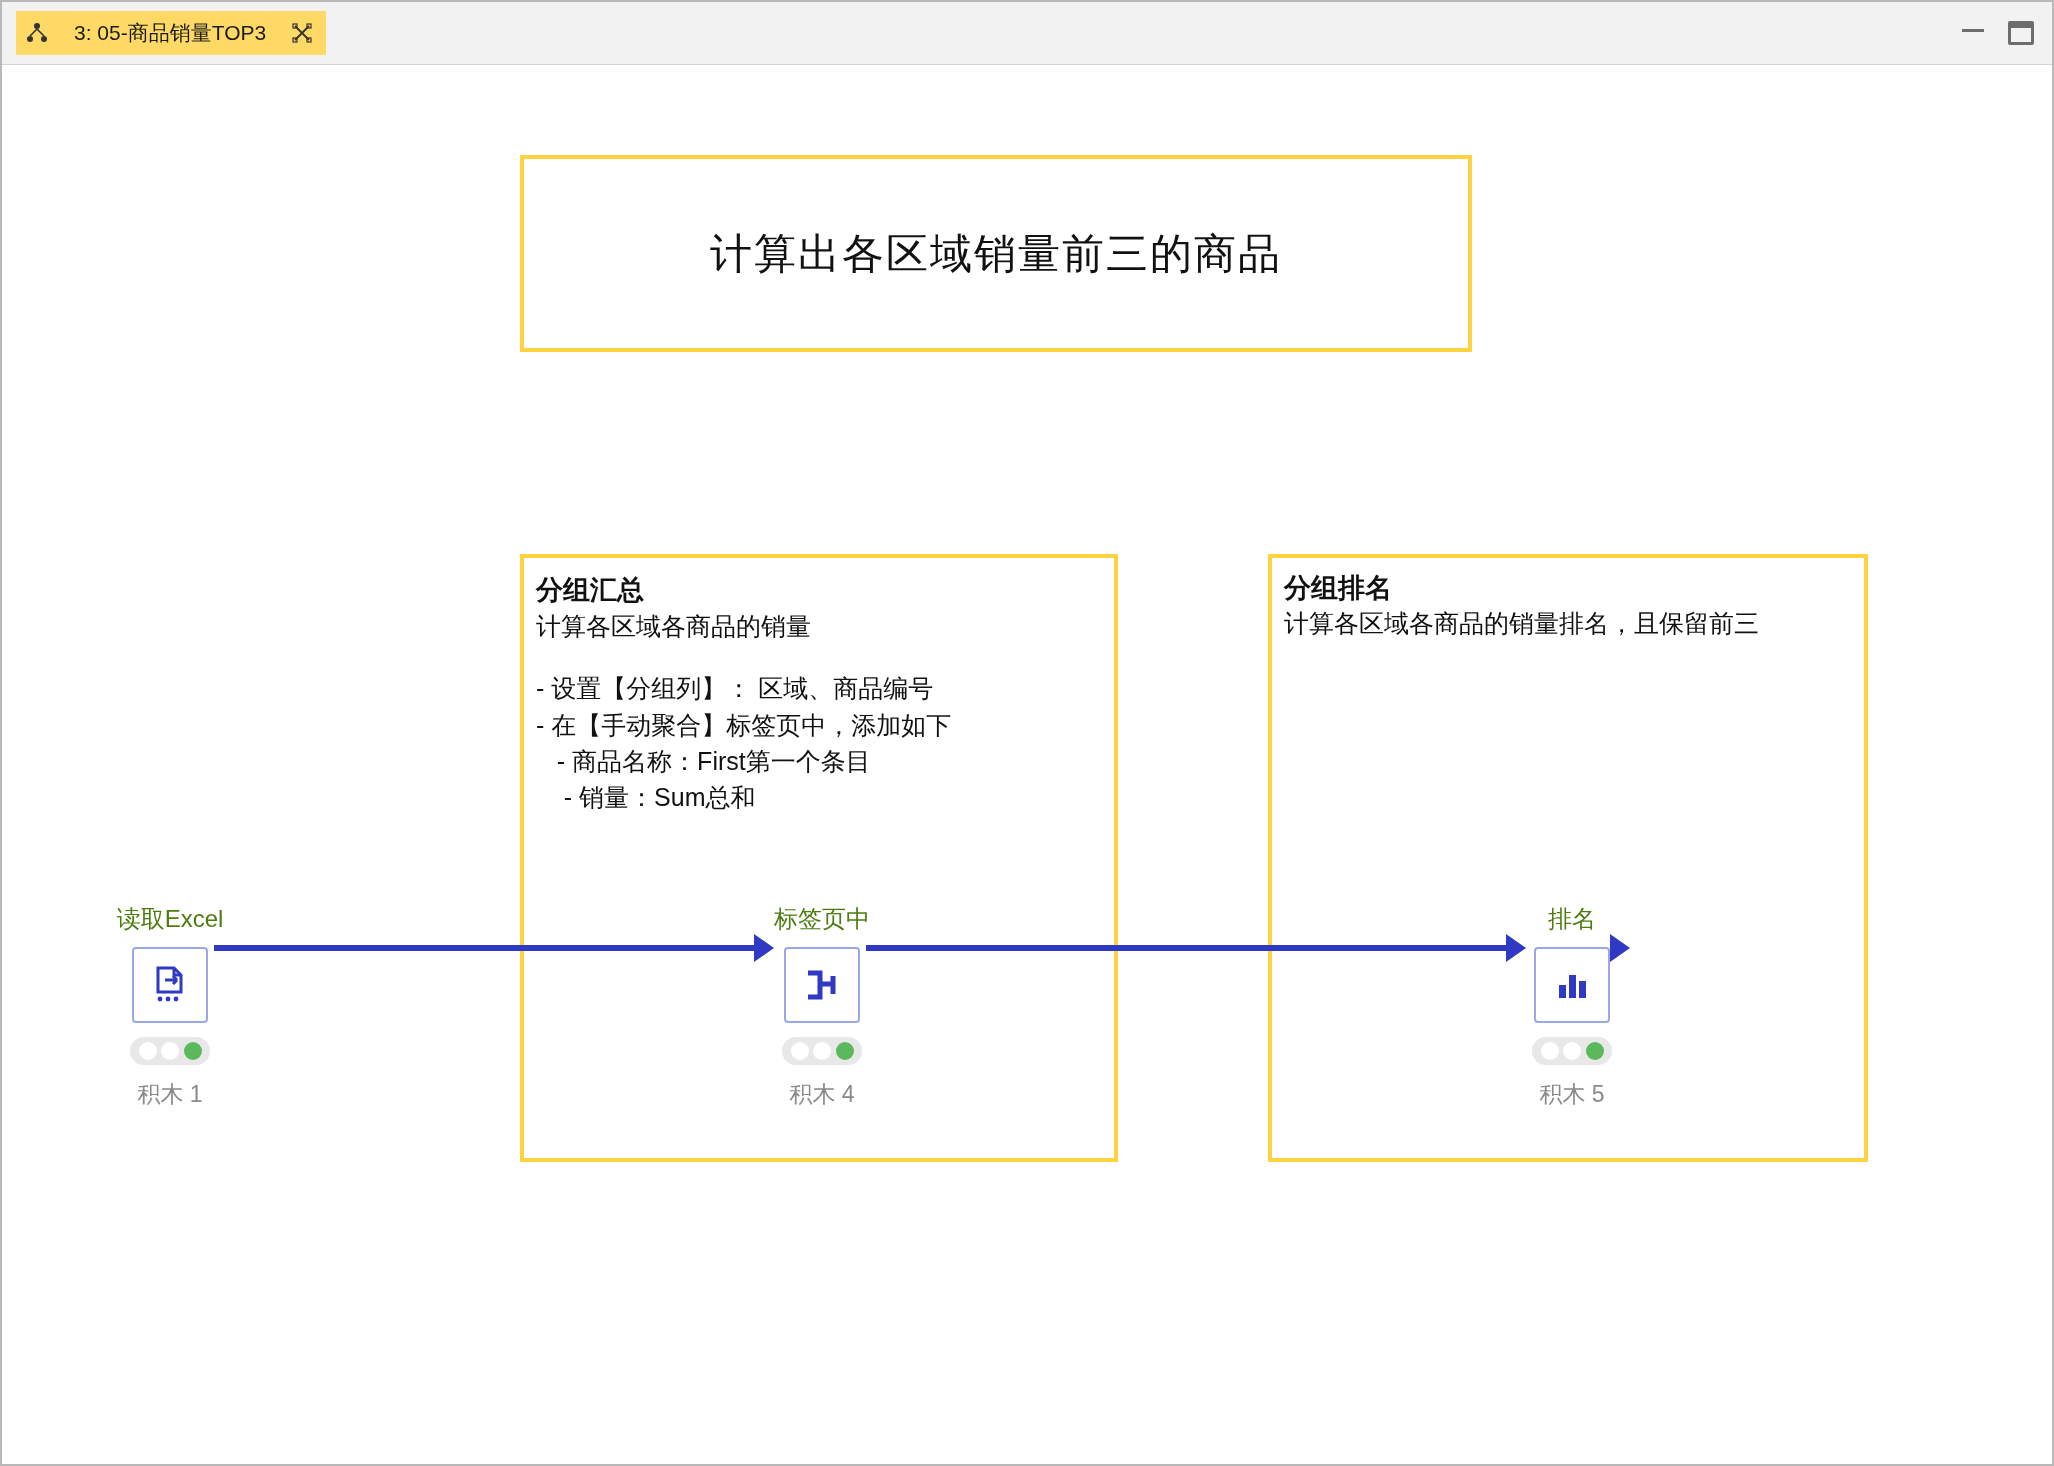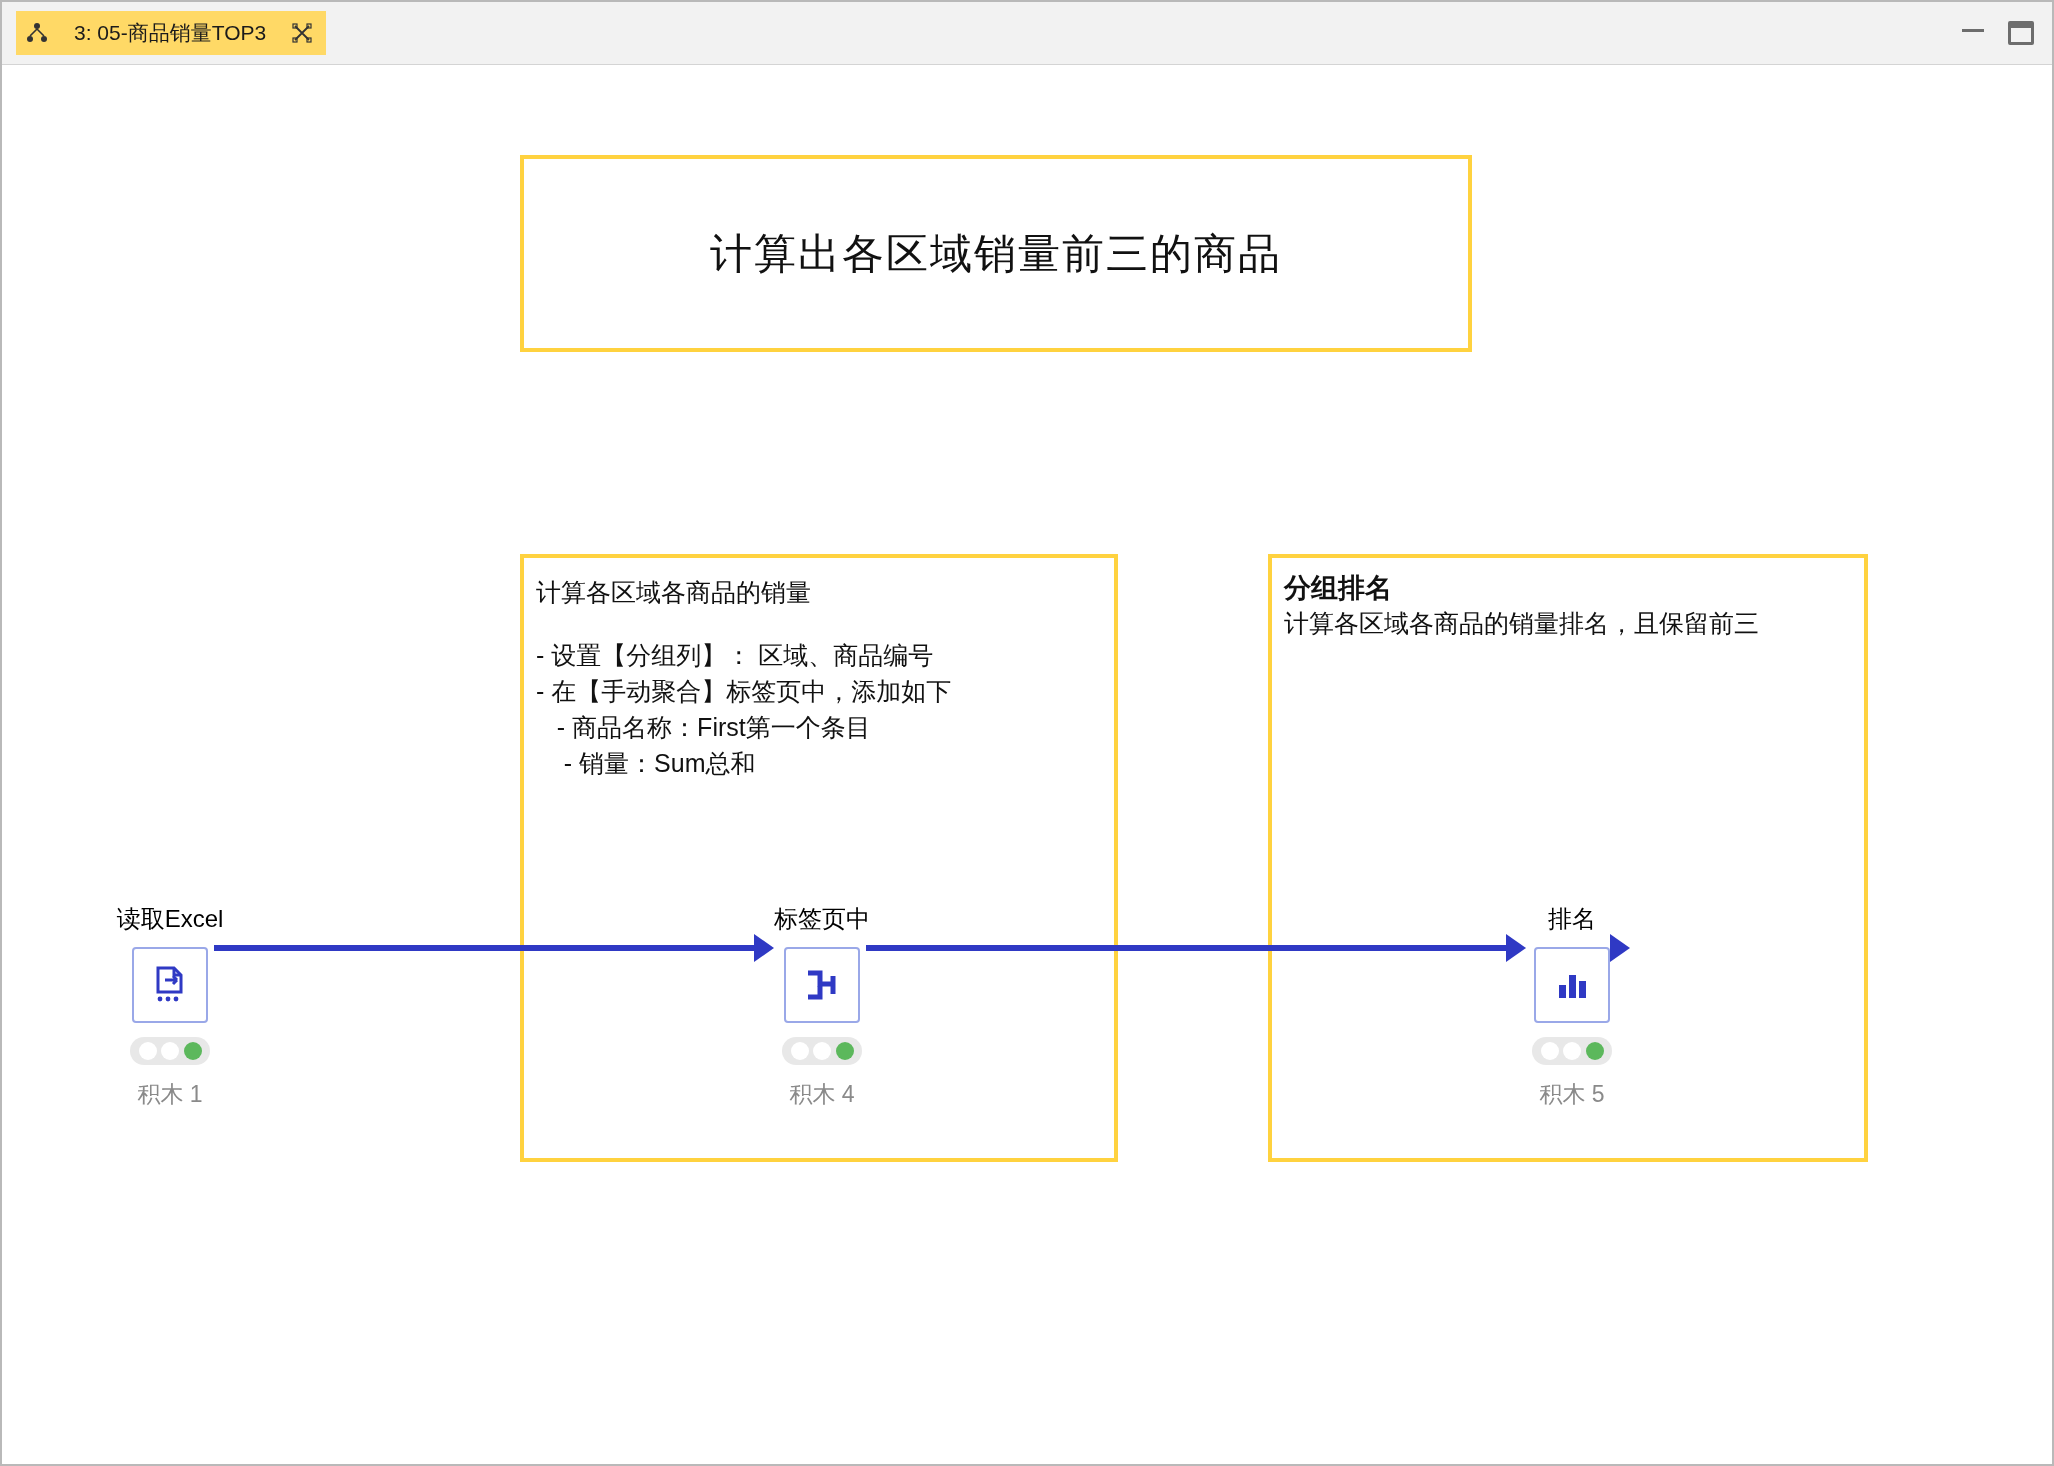--- a/index.html
+++ b/index.html
@@ -159,21 +159,21 @@
     white-space: pre;
   }
   
   .node {
     position: absolute;
     width: 160px;
     text-align: center;
   }
   .node-label {
     font-size: 24px;
-    color: #000000;
+    color: #4d7c0f;
     margin-bottom: 12px;
     white-space: nowrap;
   }
   .node-icon {
     width: 76px;
     height: 76px;
     margin: 0 auto;
     border: 2px solid #9aa8e8;
     border-radius: 4px;
     background: #ffffff;
@@ -257,20 +257,21 @@
   </div>
 
   <div class="canvas">
 
     <div class="note-box" id="note-title">
       <div class="note-title-text">计算出各区域销量前三的商品</div>
     </div>
 
     <div class="note-box" id="note-group">
       <div class="note-inner">
+        <div class="note-heading">分组汇总</div>
         <div class="note-sub">计算各区域各商品的销量</div>
         <div class="note-lines">
           <div class="note-line">- 设置【分组列】： 区域、商品编号</div>
           <div class="note-line">- 在【手动聚合】标签页中，添加如下</div>
           <div class="note-line">   - 商品名称：First第一个条目</div>
           <div class="note-line">    - 销量：Sum总和</div>
         </div>
       </div>
     </div>
 

